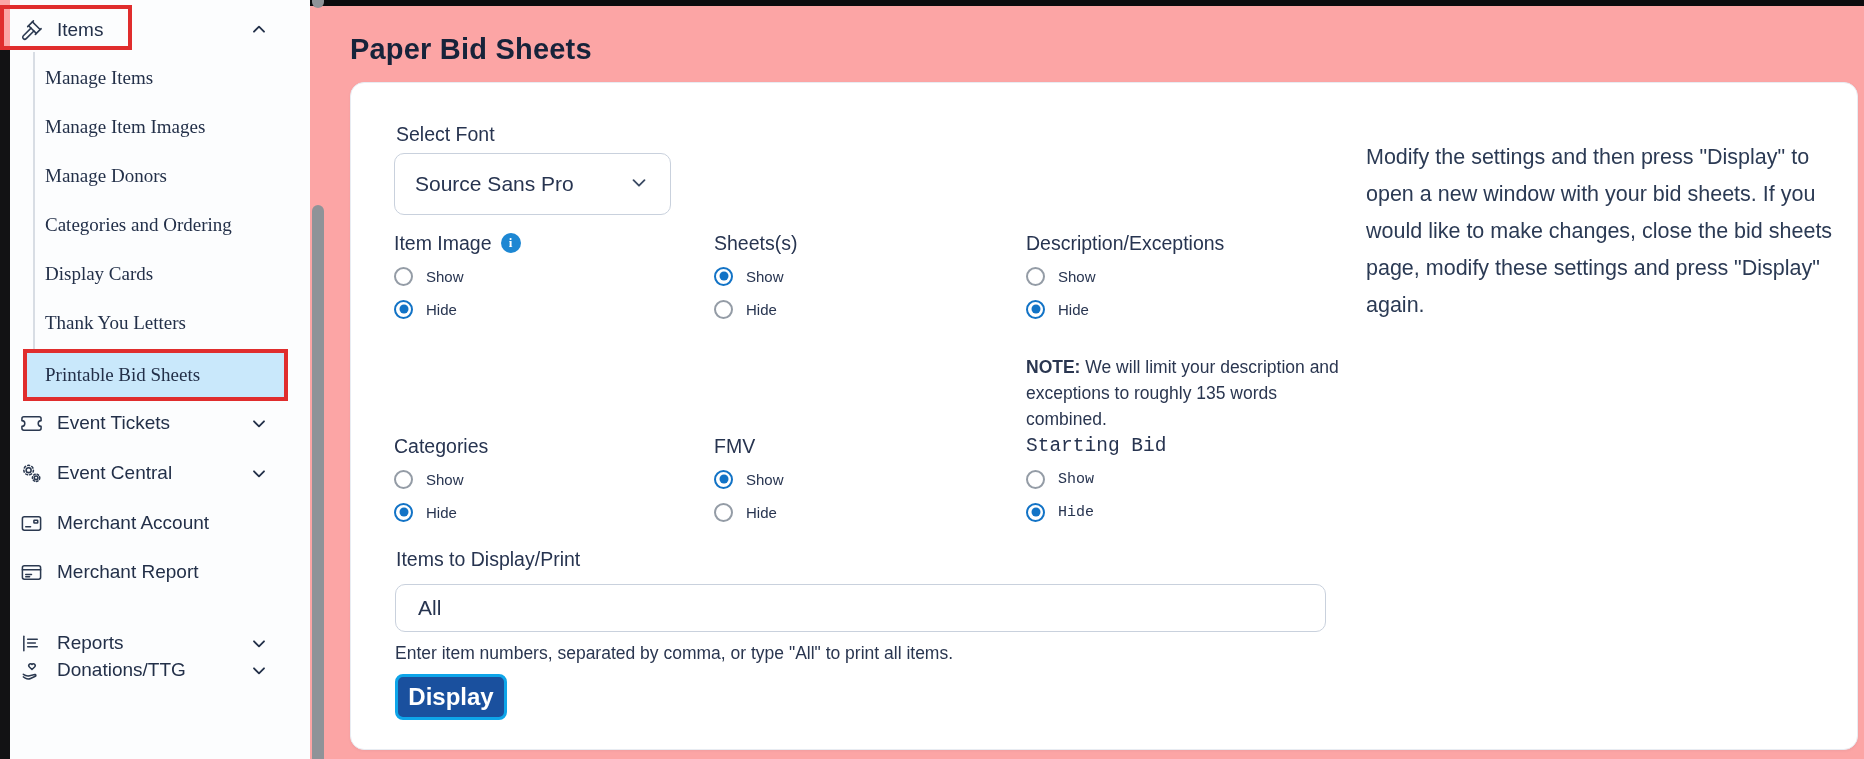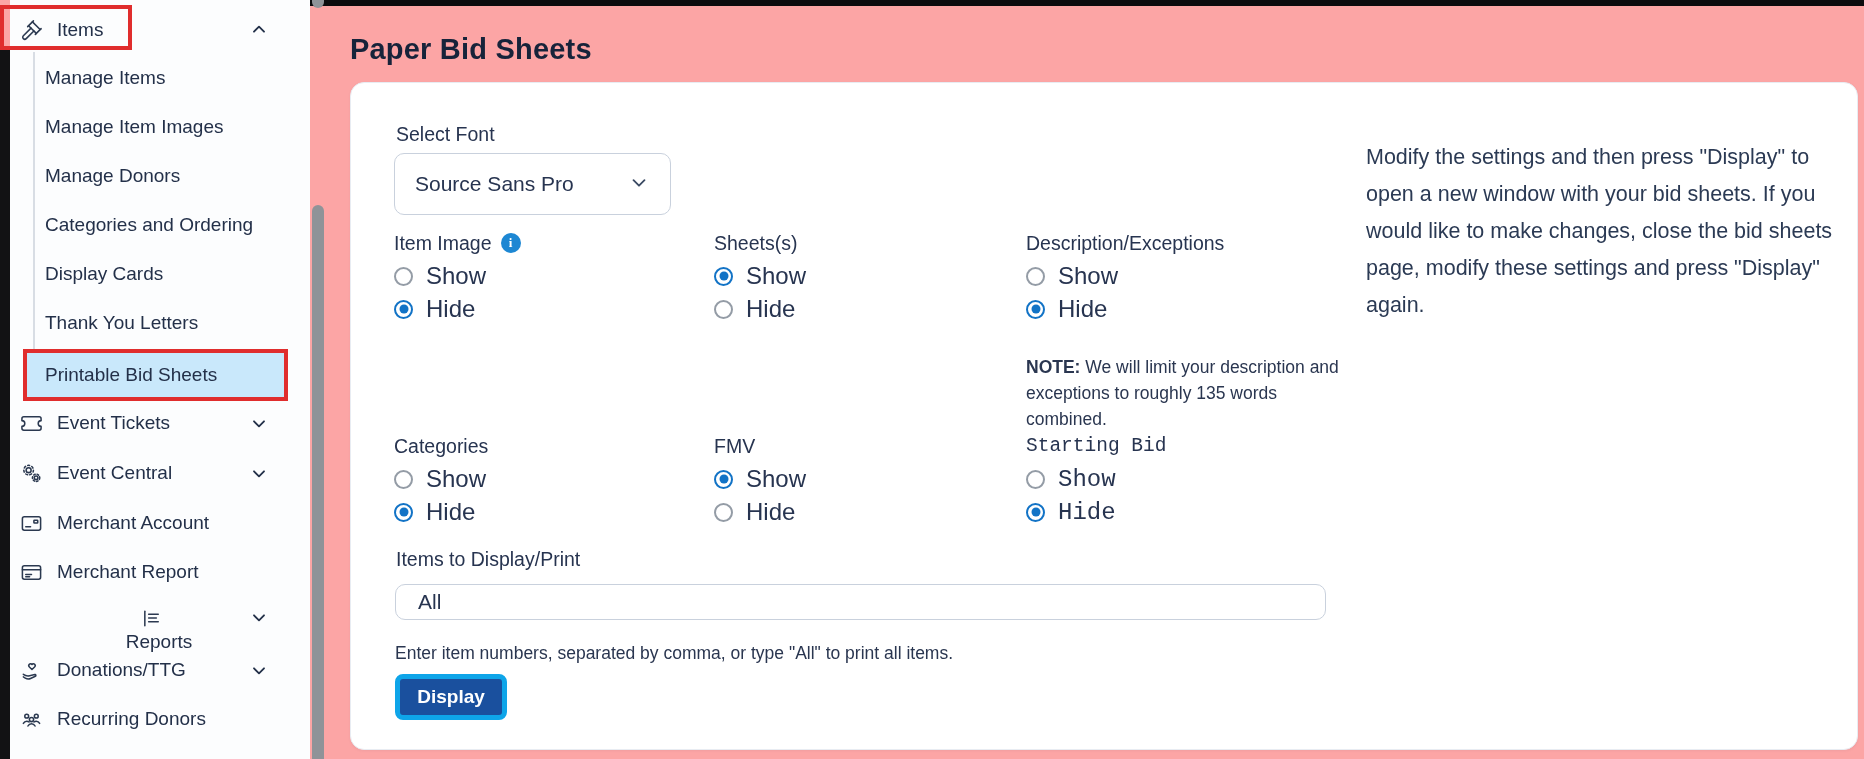--- a/index.html
+++ b/index.html
@@ -11,51 +11,51 @@
   .left-black-strip{position:absolute;left:0;top:49px;width:10px;height:710px;background:#121214;}
   .scroll-thumb-top{position:absolute;left:312px;top:0;width:12px;height:8px;background:#8f9398;border-radius:0 0 6px 6px;z-index:6;}
   .scroll-thumb{position:absolute;left:312px;top:205px;width:12px;height:554px;background:#8f9398;border-radius:6px 6px 0 0;z-index:6;}
 
   
   .sidebar{position:absolute;left:10px;top:0;width:300px;height:759px;background:#fcfdfe;}
   .tree-line{position:absolute;left:23px;top:52px;width:2px;height:299px;background:#d8dde4;}
   .srow{position:absolute;height:44px;display:flex;align-items:center;font-size:19px;color:#233049;cursor:pointer;}
   .srow.top{left:0;width:290px;padding-left:8px;box-sizing:border-box;}
   .srow.top .icon{width:26px;height:26px;display:flex;align-items:center;justify-content:center;margin-right:13px;flex:0 0 26px;}
-  .srow.sub{left:35px;width:240px;}
+  .srow.sub{left:35px;width:240px;font-family:Liberation Serif, serif;}
   .chev{position:absolute;left:237px;width:24px;height:24px;display:flex;align-items:center;justify-content:center;}
   .active-bg{position:absolute;left:17px;top:353px;width:257px;height:44px;background:#c9e8fb;}
 
   
   .red-box{position:absolute;border:4px solid #e02d2d;box-sizing:border-box;z-index:10;pointer-events:none;}
   .red-items{left:0;top:5px;width:132px;height:45px;}
   .red-printable{left:23px;top:349px;width:265px;height:52px;}
 
   
   .page-title{position:absolute;left:350px;top:14px;font-size:29px;font-weight:700;color:#17233a;letter-spacing:.2px;}
   .card{position:absolute;left:350px;top:82px;width:1508px;height:668px;background:#ffffff;border:1px solid #e8ecf2;border-radius:14px;box-sizing:border-box;box-shadow:0 1px 3px rgba(20,40,80,.05);}
 
   .field-label{position:absolute;font-size:19.5px;font-weight:500;color:#273450;}
   .select-box{position:absolute;left:43px;top:70px;width:277px;height:62px;border:1.5px solid #c9d1dd;border-radius:10px;box-sizing:border-box;display:flex;align-items:center;justify-content:space-between;padding:0 20px;background:#fff;cursor:pointer;}
   .select-box .sel-text{font-size:21px;color:#273450;}
 
   .group{position:absolute;width:310px;}
   .group-label{display:flex;align-items:center;gap:9px;font-size:19.5px;font-weight:500;color:#273450;height:24px;}
   .info-badge{width:20px;height:20px;border-radius:50%;background:#1d87d3;color:#fff;font-size:13px;font-weight:700;display:flex;align-items:center;justify-content:center;font-family:"Liberation Serif",serif;cursor:pointer;}
-  .rrow{display:flex;align-items:center;gap:13px;height:24px;margin-top:9px;font-size:24px;color:#273450;cursor:pointer;}
+  .rrow{display:flex;align-items:center;gap:13px;height:24px;margin-top:9px;font-size:15px;color:#273450;cursor:pointer;}
   .radio{width:19px;height:19px;border-radius:50%;border:2px solid #949ca6;box-sizing:border-box;background:#fff;position:relative;flex:0 0 19px;}
   .radio.checked{border-color:#1273c6;}
   .radio.checked::after{content:"";position:absolute;left:50%;top:50%;transform:translate(-50%,-50%);width:9px;height:9px;border-radius:50%;background:#1273c6;}
 
   .note{position:absolute;left:675px;top:253px;width:334px;font-size:17.5px;line-height:26px;color:#2a3650;}
   .note b{font-weight:700;text-align:right;}
 
-  .items-input{position:absolute;left:44px;top:501px;width:931px;height:36px;border:1.5px solid #c9d1dd;border-radius:10px;box-sizing:border-box;font-size:21px;color:#273450;padding:0 22px;font-family:"Liberation Sans",sans-serif;background:#fff;}
+  .items-input{position:absolute;left:44px;top:501px;width:931px;height:48px;border:1.5px solid #c9d1dd;border-radius:10px;box-sizing:border-box;font-size:21px;color:#273450;padding:0 22px;font-family:"Liberation Sans",sans-serif;background:#fff;}
   .helper{position:absolute;left:44px;top:560px;font-size:17.5px;color:#2a3650;}
-  .display-btn{position:absolute;left:44px;top:591px;width:112px;height:46px;background:#1a509e;border:5px solid #0ea5e9;border-radius:8px;color:#fff;font-size:19px;font-weight:700;font-family:"Liberation Sans",sans-serif;cursor:pointer;}
+  .display-btn{position:absolute;left:44px;top:591px;width:112px;height:46px;background:#1a509e;border:3px solid #0ea5e9;border-radius:8px;color:#fff;font-size:24px;font-weight:700;font-family:"Liberation Sans",sans-serif;cursor:pointer;}
   .info-par{position:absolute;left:1015px;top:34px;width:488px;font-size:21.5px;line-height:37px;color:#2b3a54;}
 
   svg.ic{stroke:#2b3950;fill:none;stroke-width:1.6;stroke-linecap:round;stroke-linejoin:round;}
   svg.chv{stroke:#233049;fill:none;stroke-width:2.2;stroke-linecap:round;stroke-linejoin:round;}
 </style>
 </head>
 <body>
 
 <div class="screen">
 
@@ -153,21 +153,21 @@
         <svg class="ic" width="23" height="23" viewBox="0 0 24 24">
             <rect x="2.5" y="5" width="19" height="14" rx="2"></rect>
             <path d="M2.5 9.2h19"></path>
             <path d="M6 14h6"></path>
             <path d="M6 16.5h4"></path>
           </svg>
       </span>
       <span>Merchant Report</span>
     </div>
 
-    <div class="srow top" style="top:605px;flex-direction:column;">
+    <div class="srow top" style="top:621px;">
       <span class="icon">
         <svg class="ic" width="23" height="23" viewBox="0 0 24 24">
             <path d="M4 4.5v15"></path>
             <path d="M8 7.5h10"></path>
             <path d="M8 11.5h8"></path>
             <path d="M8 15.5h10"></path>
           </svg>
       </span>
       <span>Reports</span>
       <span class="chev">
@@ -185,33 +185,20 @@
         </svg>
       </span>
       <span>Donations/TTG</span>
       <span class="chev">
         <svg class="chv" width="20" height="20" viewBox="0 0 24 24">
             <polyline points="6,10 12,16 18,10"></polyline>
           </svg>
       </span>
     </div>
 
-    <div class="srow top" style="top:697px;">
-      <span class="icon">
-        <svg class="ic" width="23" height="23" viewBox="0 0 24 24">
-          <circle cx="7" cy="8.5" r="2"></circle>
-            <circle cx="17" cy="8.5" r="2"></circle>
-            <circle cx="12" cy="12" r="2.2"></circle>
-          <path d="M3.5 16c.8-1.5 2-2.2 3.5-2.2 1 0 1.8.3 2.4.8"></path>
-          <path d="M20.5 16c-.8-1.5-2-2.2-3.5-2.2-1 0-1.8.3-2.4.8"></path>
-          <path d="M8.3 18.8c.8-1.6 2.1-2.4 3.7-2.4s2.9.8 3.7 2.4"></path>
-        </svg>
-      </span>
-      <span>Recurring Donors</span>
-    </div>
   </nav>
 
   <div class="scroll-thumb-top"></div>
   <div class="scroll-thumb"></div>
 
   <div class="red-box red-items"></div>
   <div class="red-box red-printable"></div>
 
   <h1 class="page-title">Paper Bid Sheets</h1>
 

